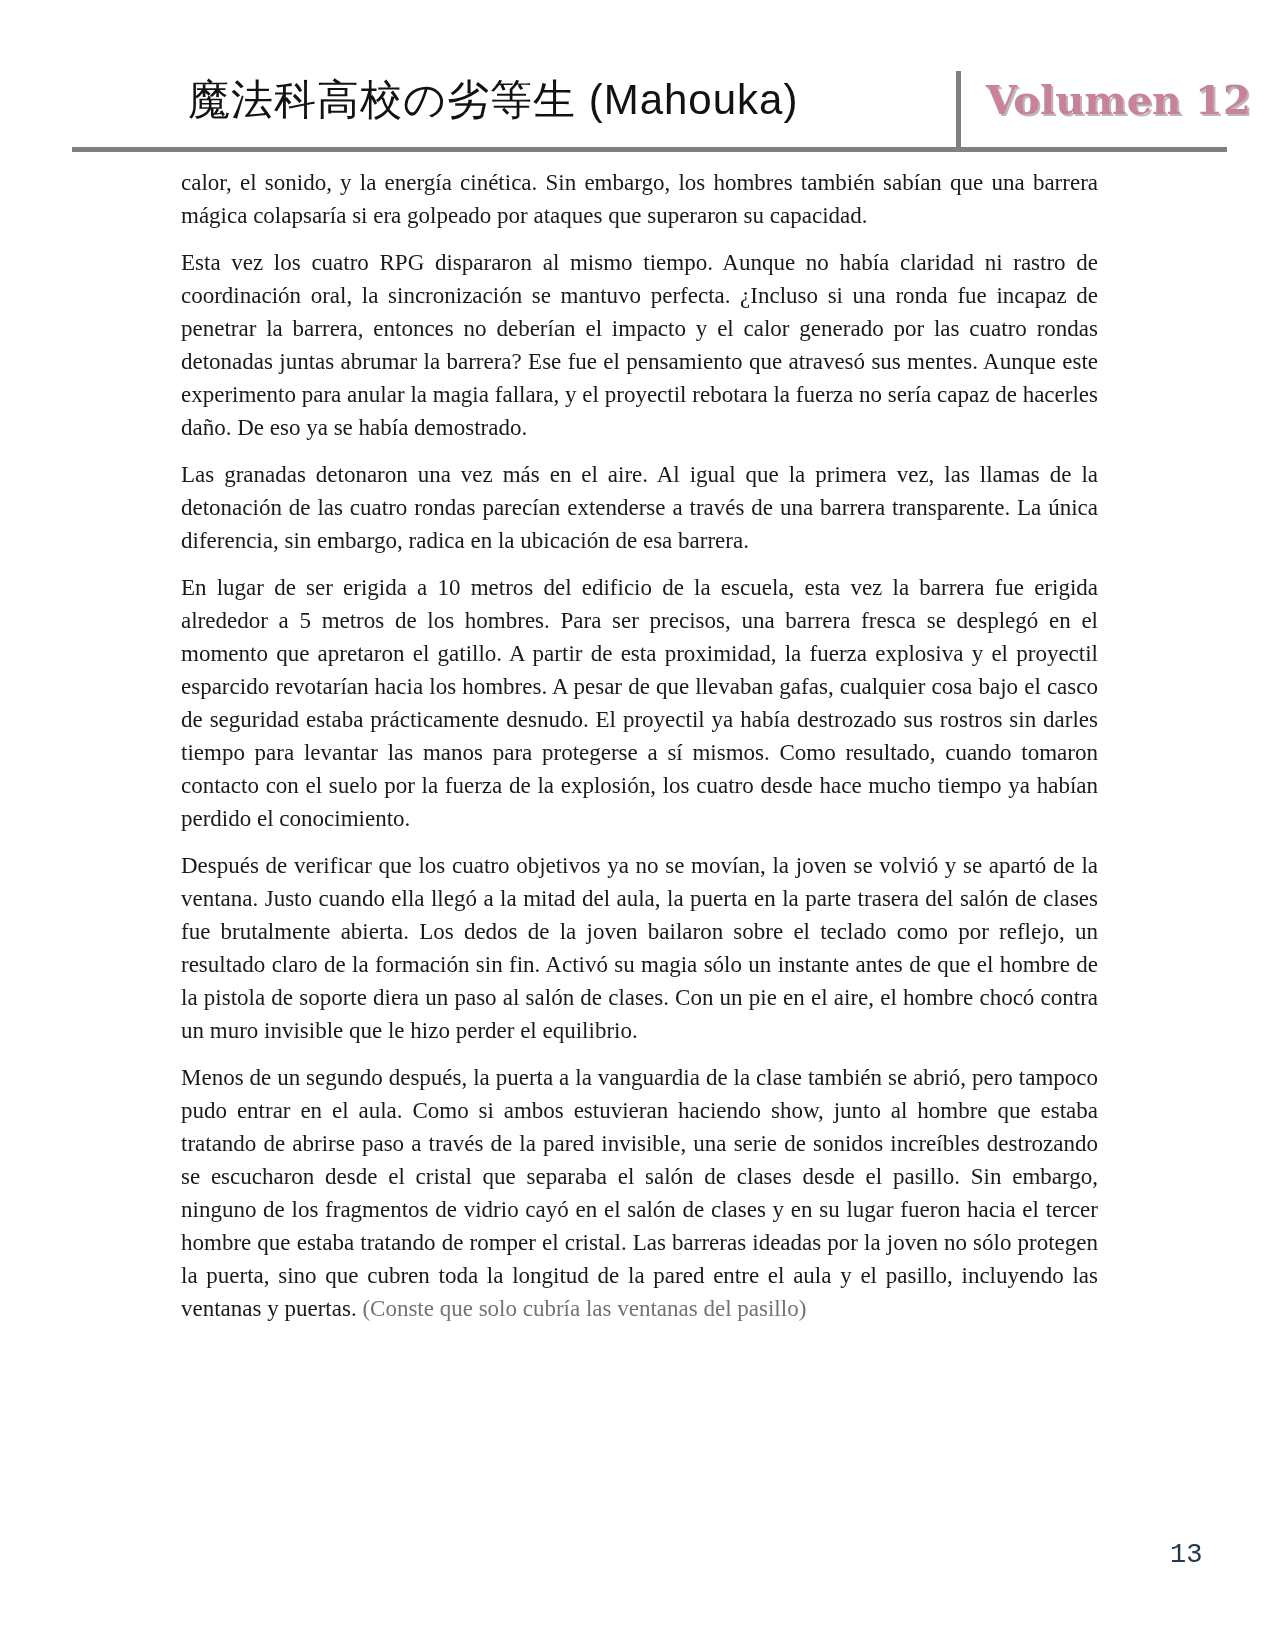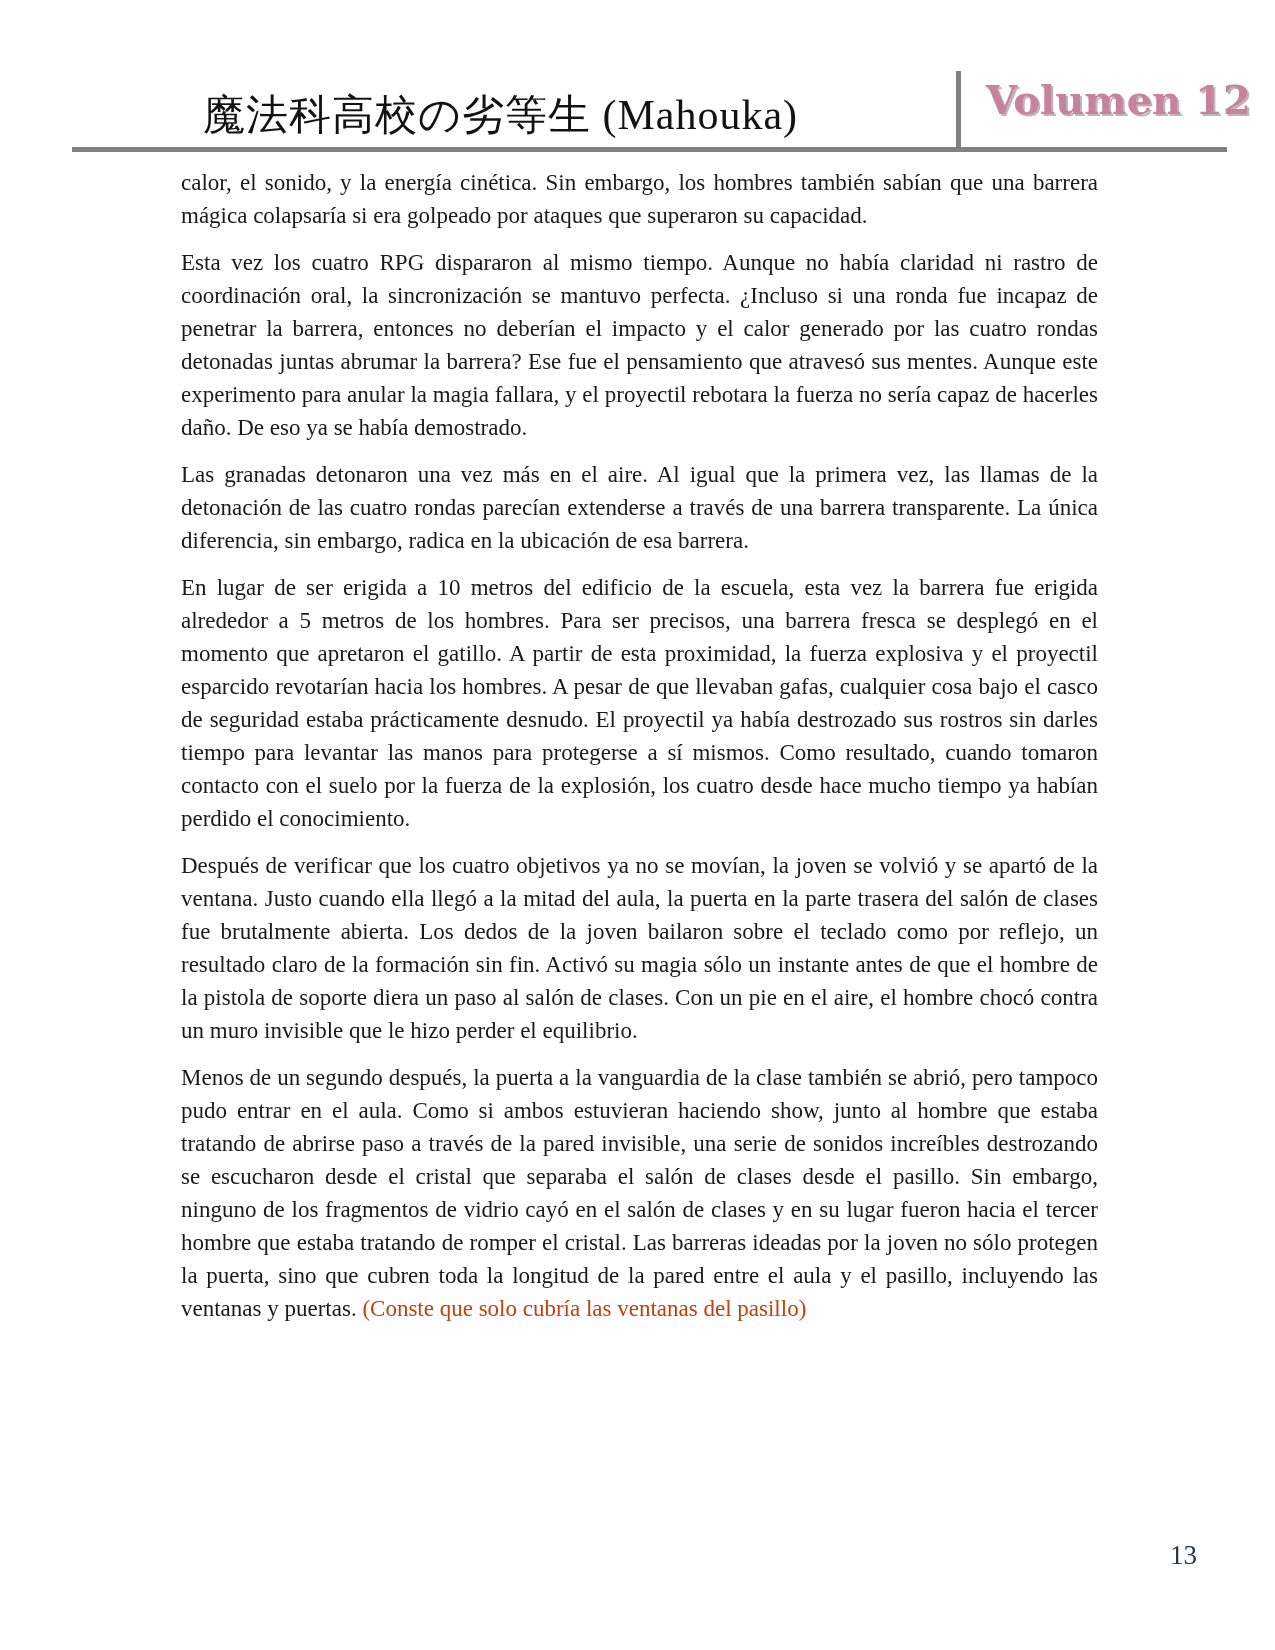--- a/index.html
+++ b/index.html
@@ -14,22 +14,22 @@
     background: #ffffff;
     overflow: hidden;
     font-family: "Liberation Serif", serif;
   }
 
   
   .jp-title {
     position: absolute;
     left: 188px;
     top: 72px;
-    margin: 15px;
-    font-family: Liberation Serif, serif;
+    margin: 0;
+    font-family: Liberation Sans, sans-serif;
     font-size: 42px;
     font-weight: 400;
     color: #121212;
     white-space: nowrap;
     letter-spacing: 1px;
   }
   .header-divider-v {
     position: absolute;
     left: 956px;
     top: 71px;
@@ -65,29 +65,29 @@
     width: 930px;
     font-size: 23px;
     line-height: 33px;
     color: #1a1a1a;
     text-align: justify;
   }
   .body-text p {
     margin: 0 0 14px 13px;
   }
   .gray-note {
-    color: #c2410c;
+    color: #737373;
   }
 
   
   .page-number {
     position: absolute;
     left: 1170px;
     top: 1540px;
-    font-family: Liberation Serif, serif;
+    font-family: Liberation Mono, monospace;
     font-size: 27px;
     color: #24384a;
   }
 </style>
 </head>
 <body>
 
 <div class="page">
 
   <h1 class="jp-title">魔法科高校の劣等生 (Mahouka)</h1>

